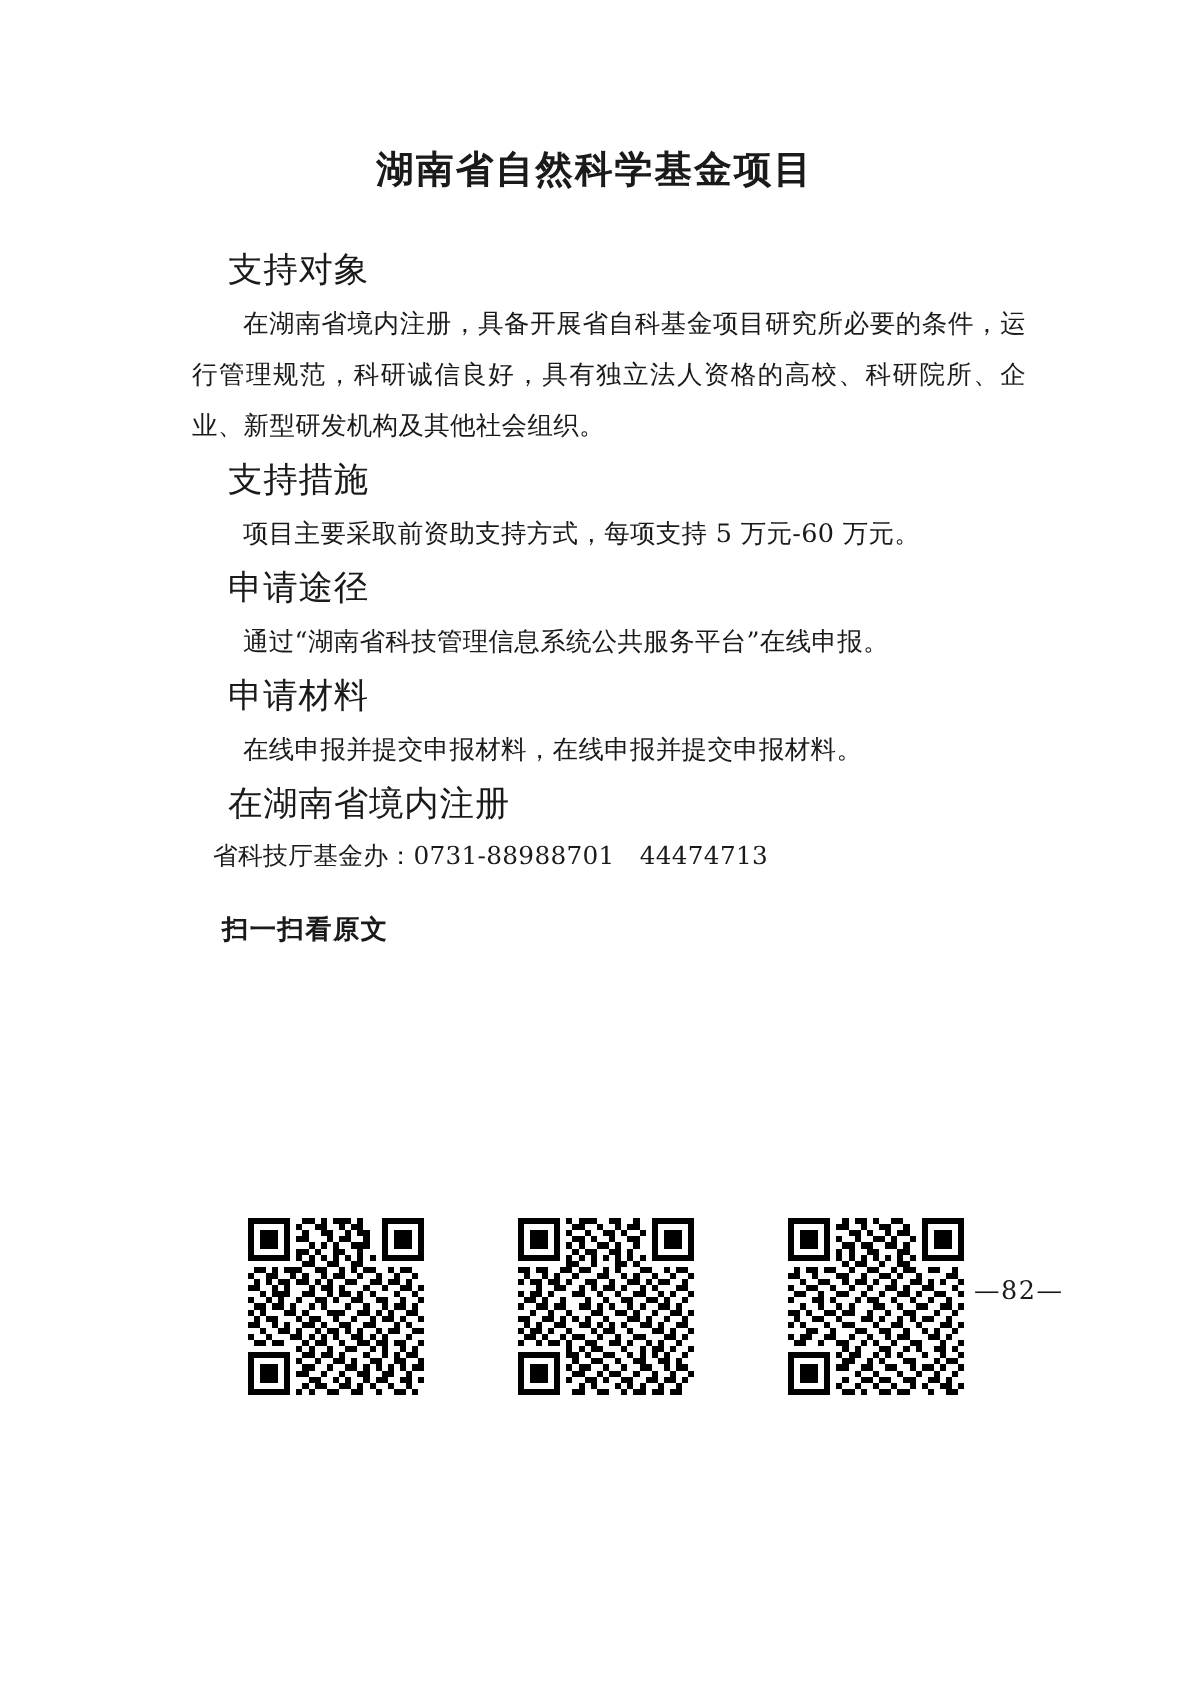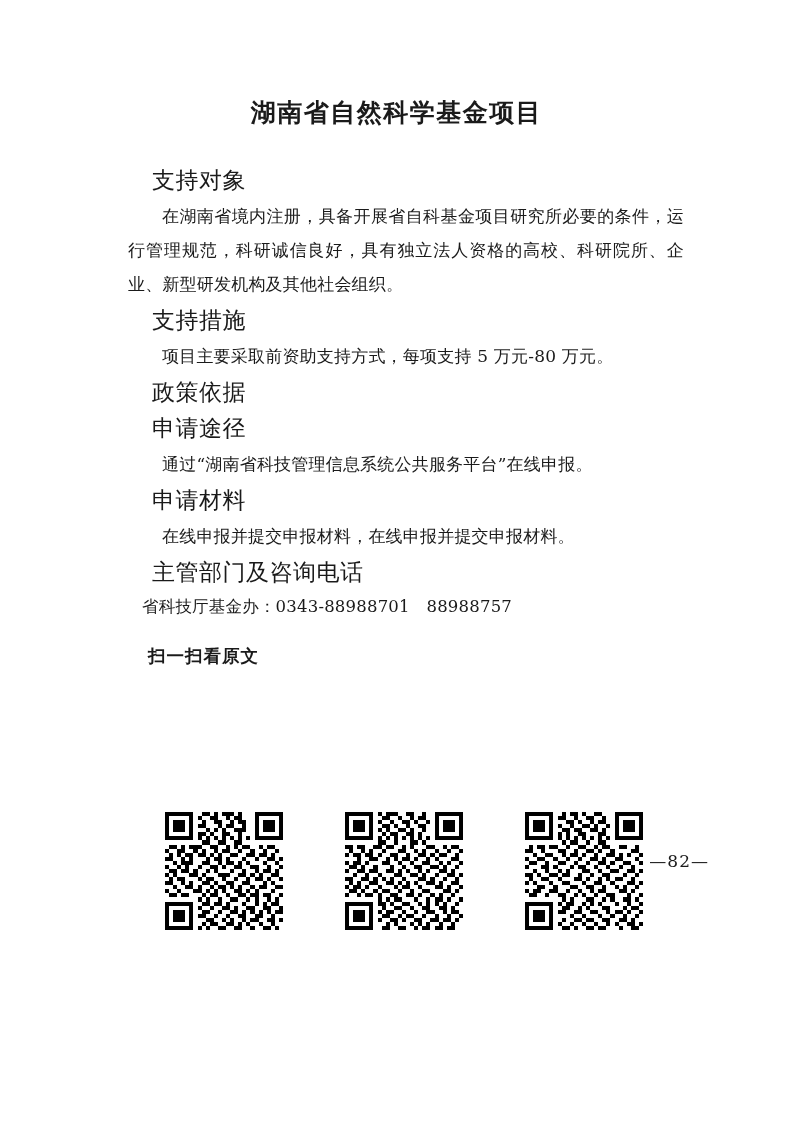--- a/index.html
+++ b/index.html
@@ -98,32 +98,31 @@
 <div class="page">
 
   <div class="doc-title">湖南省自然科学基金项目</div>
 
   <div class="body-block">
 
     <div class="sec-head">支持对象</div>
     <p class="para">在湖南省境内注册，具备开展省自科基金项目研究所必要的条件，运行管理规范，科研诚信良好，具有独立法人资格的高校、科研院所、企业、新型研发机构及其他社会组织。</p>
 
     <div class="sec-head">支持措施</div>
-    <p class="para">项目主要采取前资助支持方式，每项支持 5 万元-80 万元。</p>
-
-    <div class="sec-head">政策依据</div>
+    <p class="para">项目主要采取前资助支持方式，每项支持 5 万元-60 万元。</p>
+
 
     <div class="sec-head">申请途径</div>
     <p class="para">通过“湖南省科技管理信息系统公共服务平台”在线申报。</p>
 
     <div class="sec-head">申请材料</div>
     <p class="para">在线申报并提交申报材料，在线申报并提交申报材料。</p>
 
-    <div class="sec-head">主管部门及咨询电话</div>
-    <p class="contact-line">省科技厅基金办：0343-88988701　88988757</p>
+    <div class="sec-head">在湖南省境内注册</div>
+    <p class="contact-line">省科技厅基金办：0731-88988701　44474713</p>
 
     <div class="scan-head">扫一扫看原文</div>
   </div>
 
   <div class="qr-row">
     <svg class="qr" viewBox="0 0 29 29" shape-rendering="crispEdges">
       <rect width="29" height="29" fill="#ffffff"></rect>
       <g fill="#000000">
         <rect x="0" y="0" width="7" height="1"></rect>
           <rect x="9" y="0" width="2" height="1"></rect>

